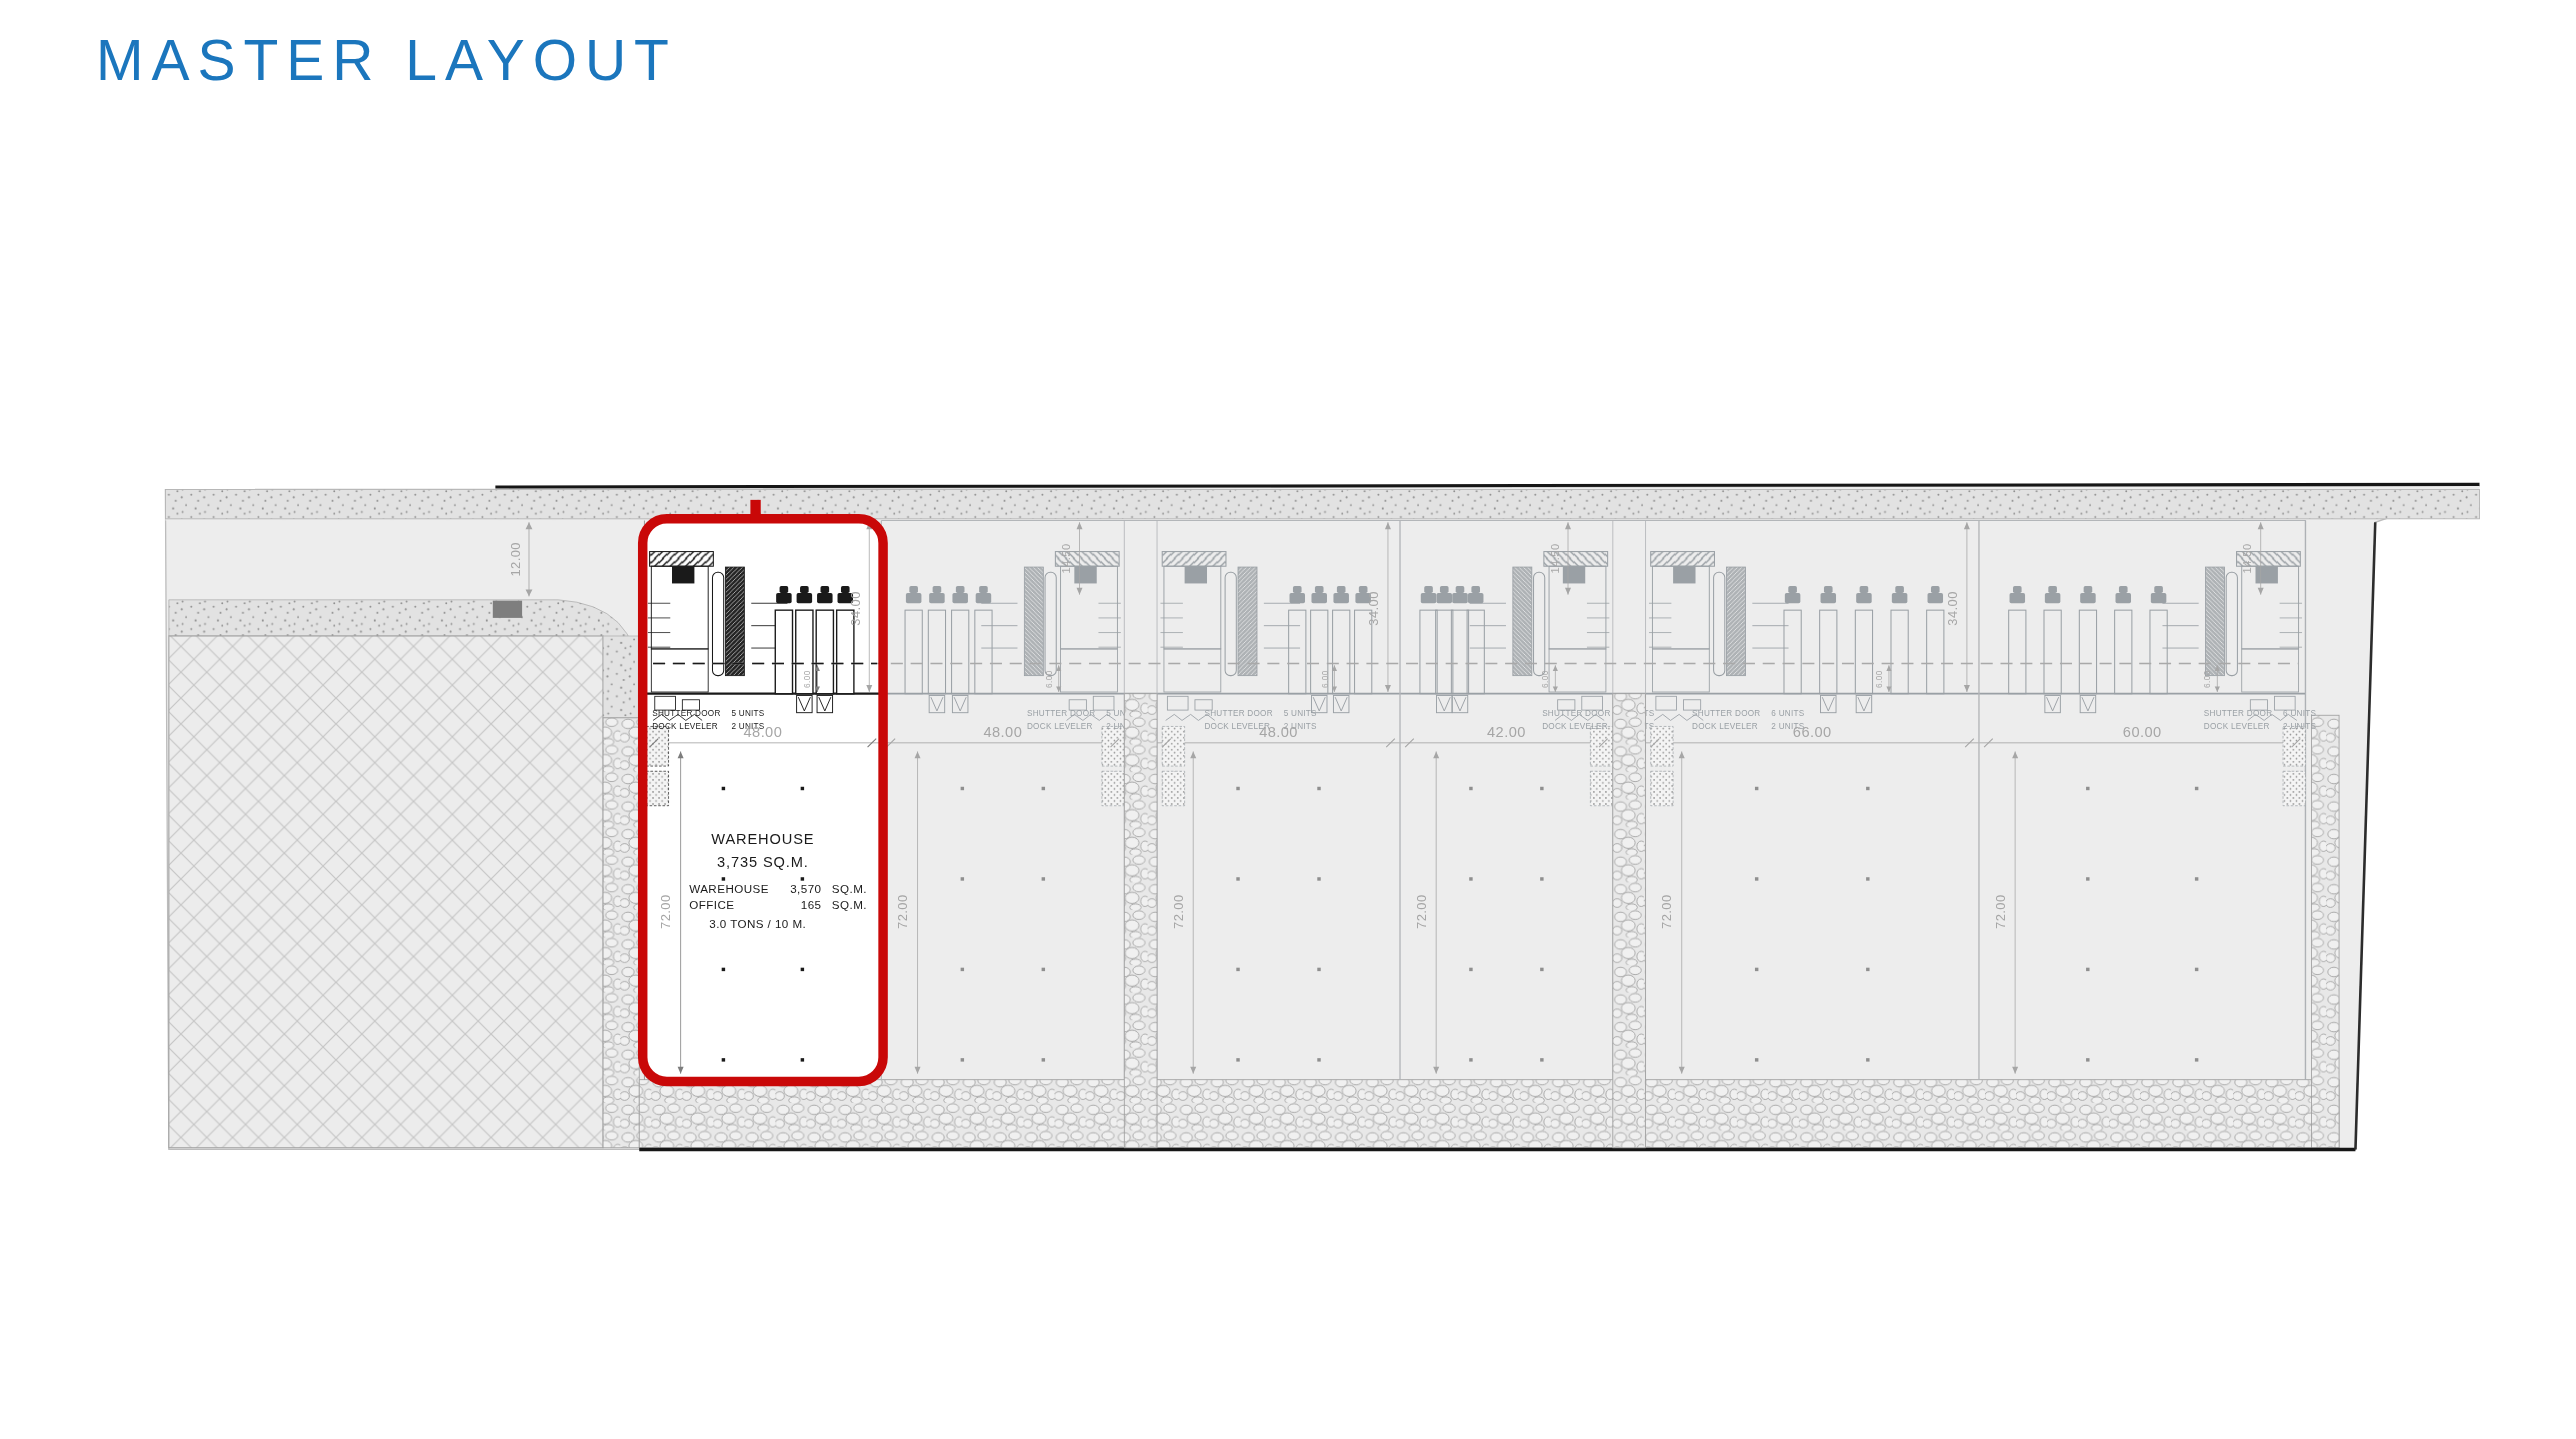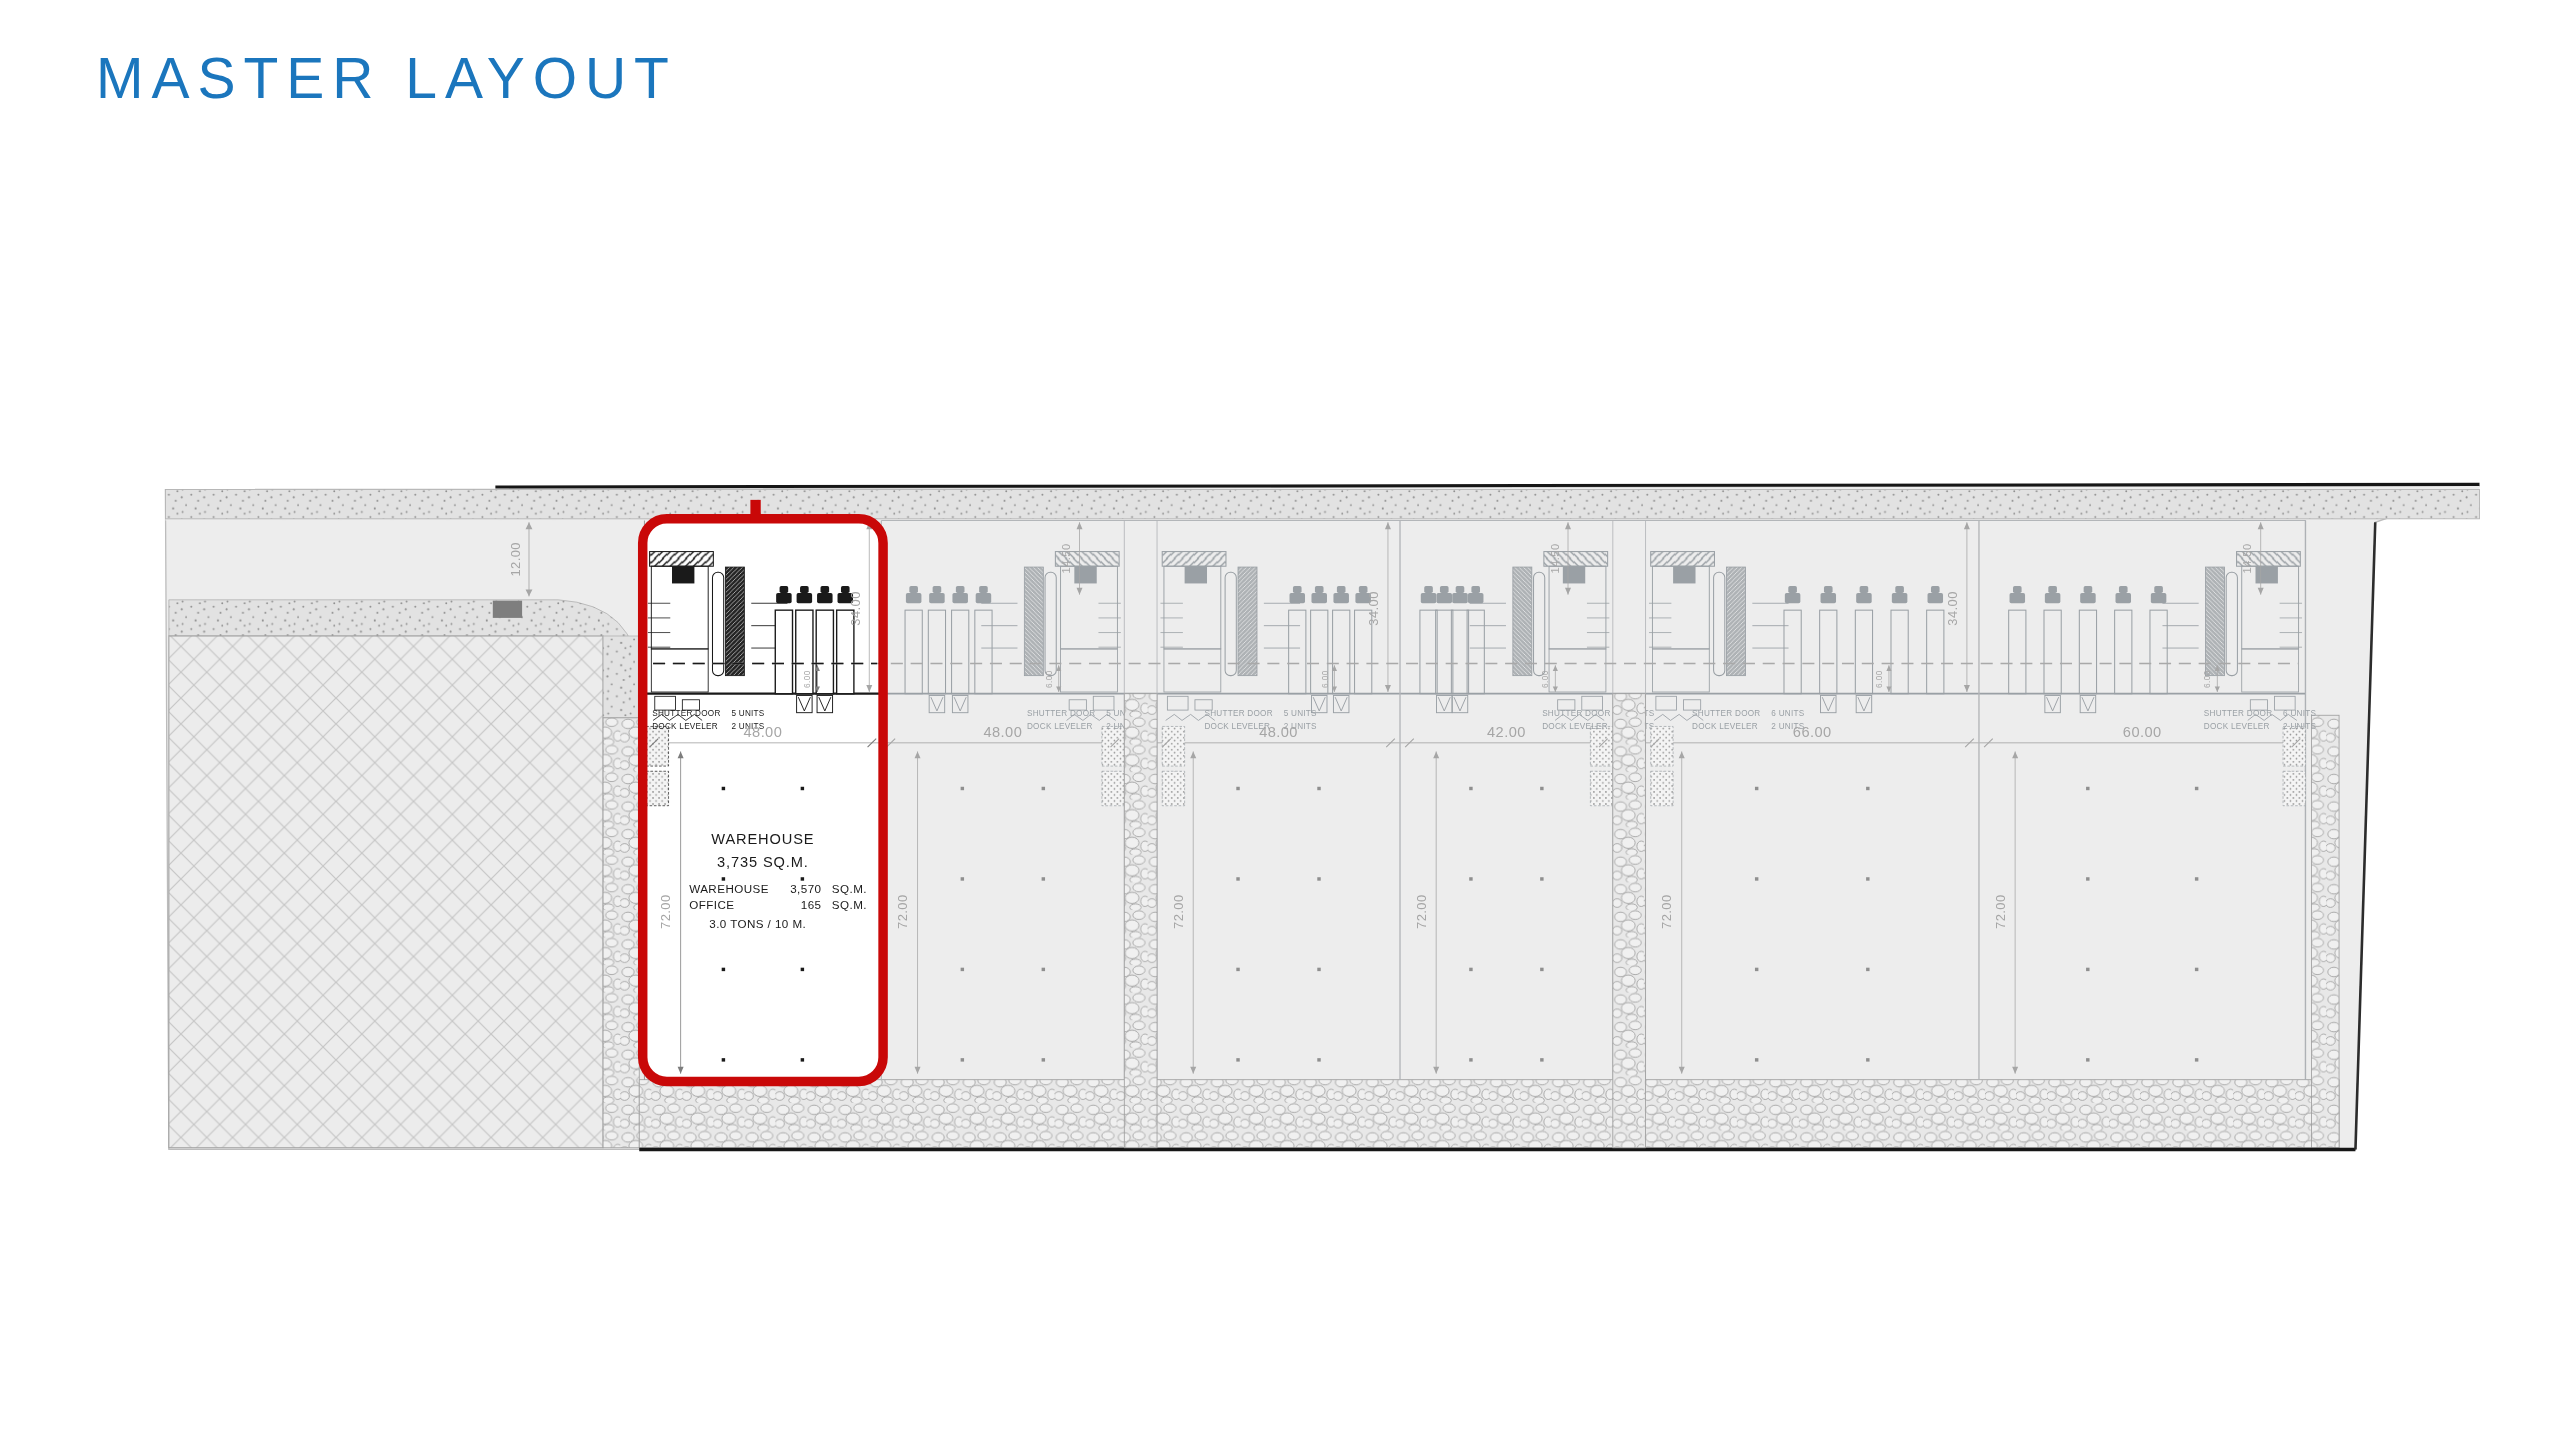--- a/index.html
+++ b/index.html
@@ -1,19 +1,19 @@
 <!DOCTYPE html>
 <html style="--accent: #1b76bd;font-size:13.8px"><head>
 <meta charset="utf-8">
 <style>
   :root { --accent:#1b76bd; }
   html,body{margin:0;padding:0;background:#fff;}
   .slide{position:relative;width:2576px;height:1440px;background:#fff;overflow:hidden;
          font-family:"Liberation Sans",sans-serif;}
-  .page-title{position:absolute;left:96px;top:45px;margin:0;
+  .page-title{position:absolute;left:96px;top:27px;margin:0;
     font-size:57px;font-weight:500;letter-spacing:0.14em;color:var(--accent);
     font-family:"Liberation Sans",sans-serif;}
   svg{position:absolute;left:0;top:0;}
   text{font-family:"Liberation Sans",sans-serif;}
 </style>
 </head>
 <body>
 
 <div class="slide">
   <h1 class="page-title">MASTER LAYOUT</h1>

